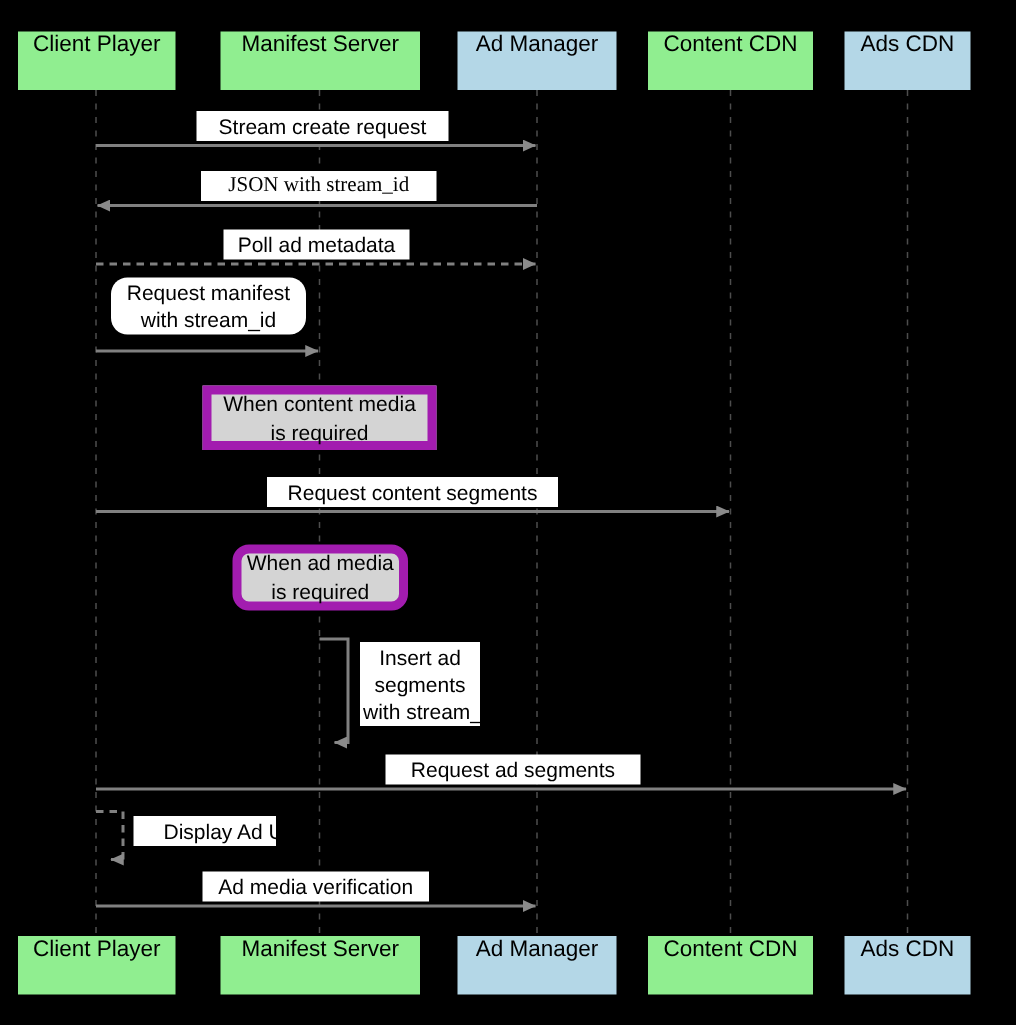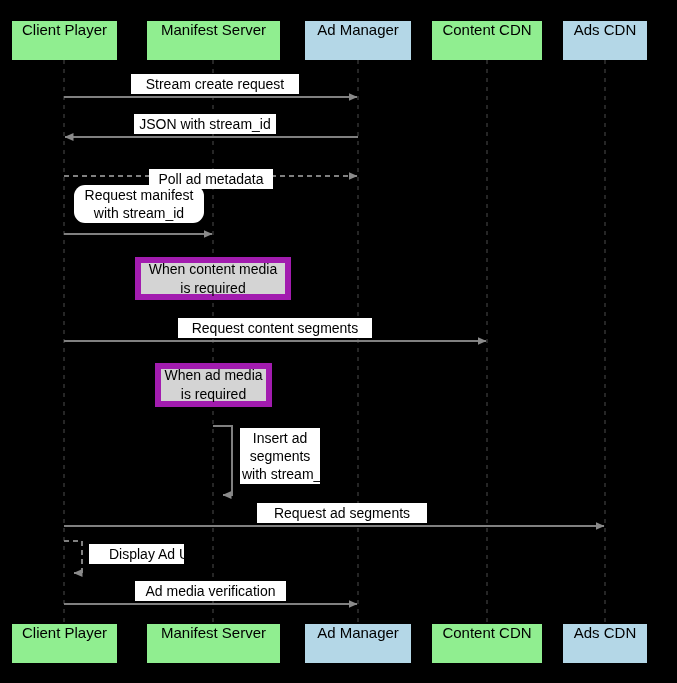--- a/index.html
+++ b/index.html
@@ -121,28 +121,28 @@
   <span>Ad Manager</span>
 </div>
 <div class="participant-box" style="left:432px;top:624px;width:110px;height:39px;background:#90ee90;">
   <span>Content CDN</span>
 </div>
 <div class="participant-box" style="left:563px;top:624px;width:84px;height:39px;background:#b4d7e7;">
   <span>Ads CDN</span>
 </div>
 
 <div class="msg-label center" style="left:131px;top:74px;width:168px;">Stream create request</div>
-<div class="msg-label center" style="left:134px;top:114px;width:142px;">JSON with stream_id</div>
-<div class="msg-label center" style="left:149px;top:153px;width:124px;margin-top:16px;">Poll ad metadata</div>
+<div class="msg-label center" style="left:134px;top:114px;width:157px;font-family:Liberation Serif, serif;">JSON with stream_id</div>
+<div class="msg-label center" style="left:149px;top:153px;width:124px;">Poll ad metadata</div>
 <div class="msg-label center" style="left:74px;top:185px;width:130px;border-radius:11px;">Request manifest
 with stream_id</div>
 <div class="msg-label center" style="left:178px;top:318px;width:194px;">Request content segments</div>
 <div class="msg-label center" style="left:240px;top:428px;width:80px;">Insert ad
 segments
 with stream_id</div>
 <div class="msg-label center" style="left:257px;top:503px;width:170px;">Request ad segments</div>
 <div class="msg-label left" style="left:89px;top:544px;width:95px;">Display Ad UI</div>
 <div class="msg-label center" style="left:135px;top:581px;width:151px;">Ad media verification</div>
 
 <div class="note-box" style="left:135px;top:257px;width:156px;height:43px;">When content media
 is required</div>
-<div class="note-box" style="left:155px;top:363px;width:117px;height:44px;">When ad media
+<div class="note-box" style="left:155px;top:363px;width:117px;height:44px;border-radius:11px;">When ad media
 is required</div>
 
 </body></html>

